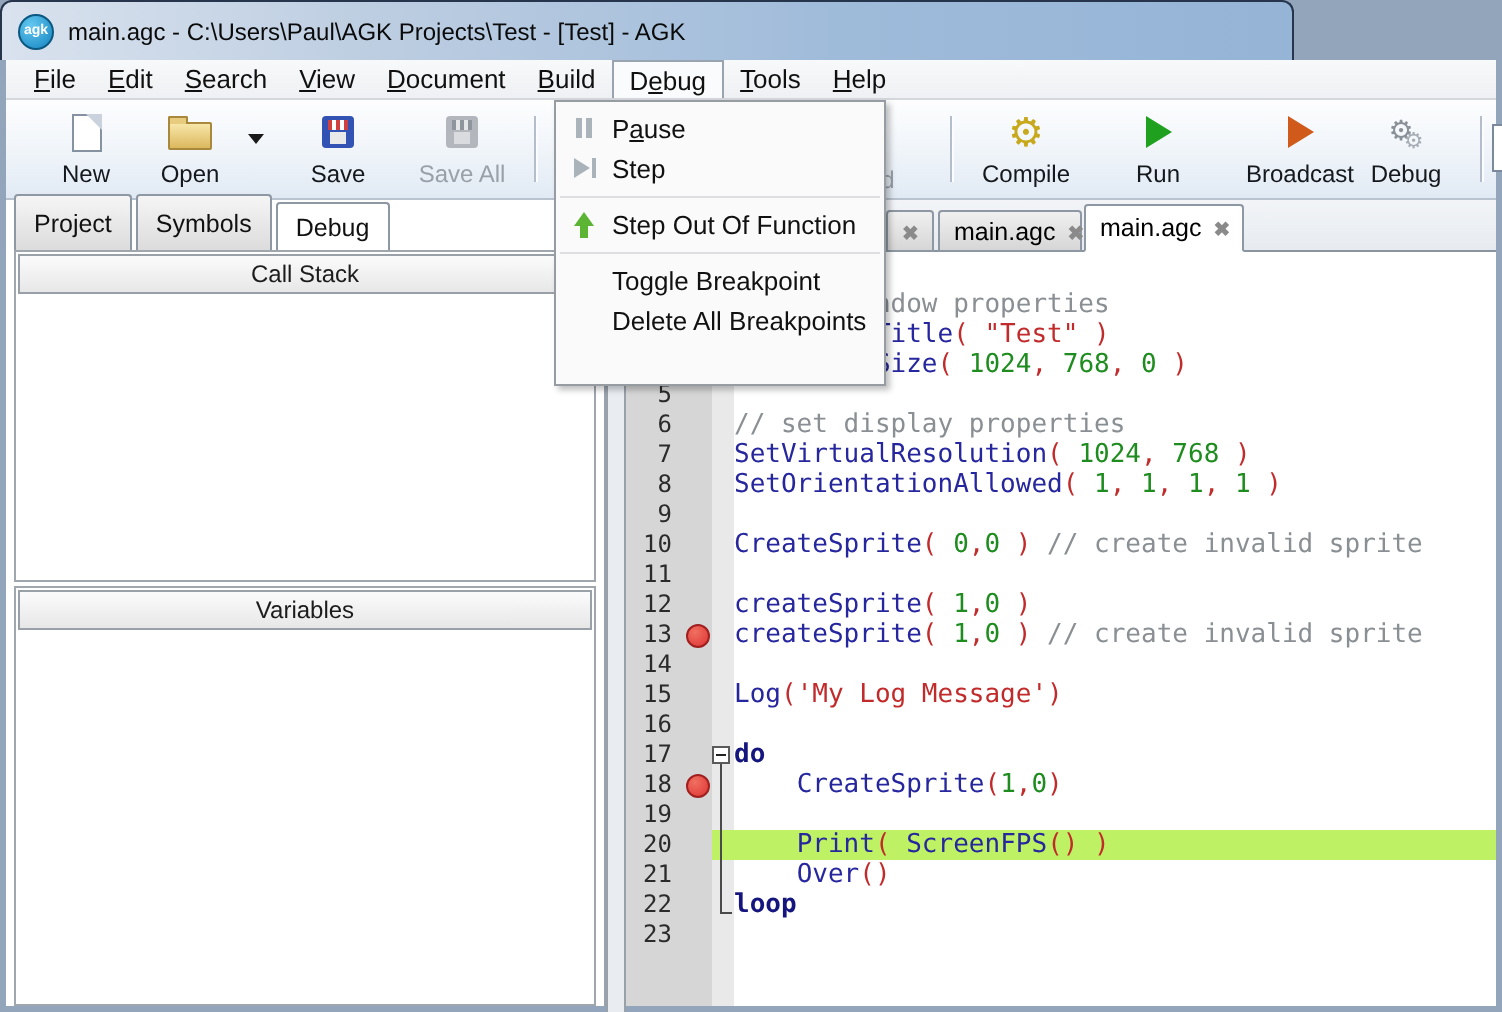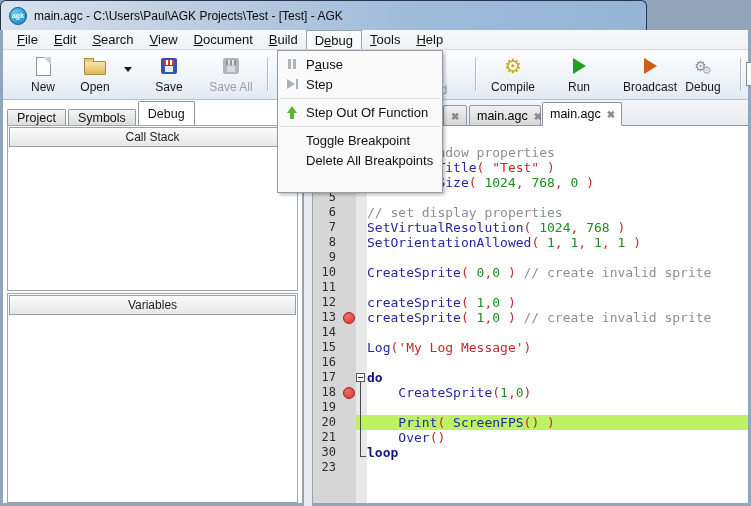--- a/index.html
+++ b/index.html
@@ -90,21 +90,21 @@
   .ic-arrow{position:relative;width:14px;height:15px;display:inline-block;}
   .ic-arrow.down::before{content:"";position:absolute;left:5px;top:1px;width:4px;height:6px;background:#5cb434;}
   .ic-arrow.down::after{content:"";position:absolute;left:2px;top:7px;border:5px solid transparent;border-bottom:0;border-top:7px solid #5cb434;}
   .ic-arrow.up::before{content:"";position:absolute;left:5px;bottom:1px;width:4px;height:6px;background:#5cb434;}
   .ic-arrow.up::after{content:"";position:absolute;left:2px;bottom:7px;border:5px solid transparent;border-top:0;border-bottom:7px solid #5cb434;}
   
   .left-panel{position:absolute;left:3px;top:100px;width:300px;height:403px;background:#fff;box-sizing:border-box;border-right:1px solid #9aa2ac;}
   .lp-tabs{position:absolute;left:4px;top:0;height:25px;display:flex;align-items:flex-end;}
   .tab{
     background:linear-gradient(#f5f5f5,#dcdcdc);border:1px solid #8e98a4;border-bottom:none;
-    font-size:12.5px;color:#111;padding:0 9px;height:16px;display:flex;align-items:center;gap:5px;
+    font-size:12.5px;color:#111;padding:0 9px;height:28px;display:flex;align-items:center;gap:5px;
     margin-right:2px;border-radius:2px 2px 0 0;box-sizing:border-box;
   }
   .tab.active{background:#fff;height:24px;position:relative;z-index:2;}
   .lp-box{position:absolute;left:4px;right:4px;border:1px solid #a0a6ae;background:#fff;box-sizing:border-box;}
   .lp-box .hdr{
     height:20px;margin:1px;background:linear-gradient(#fbfbfb,#e7e7e7);
     border:1px solid #9aa0a8;display:flex;align-items:center;justify-content:center;
     font-size:12px;color:#1c1c1c;box-sizing:border-box;
   }
   
@@ -409,21 +409,21 @@
         <div class="col-fold fold-line"></div>
         <div class="col-code"><span class="tx">    </span><span class="fn">Print</span><span class="p">( </span><span class="fn">ScreenFPS</span><span class="p">() )</span></div>
       </div>
       <div class="code-row">
         <div class="col-num">21</div>
         <div class="col-bp"></div>
         <div class="col-fold fold-line"></div>
         <div class="col-code"><span class="tx">    </span><span class="fn">Over</span><span class="p">()</span></div>
       </div>
       <div class="code-row">
-        <div class="col-num">30</div>
+        <div class="col-num">22</div>
         <div class="col-bp"></div>
         <div class="col-fold fold-end"></div>
         <div class="col-code"><span class="kw">loop</span></div>
       </div>
       <div class="code-row">
         <div class="col-num">23</div>
         <div class="col-bp"></div>
         <div class="col-fold"></div>
         <div class="col-code"></div>
       </div>

